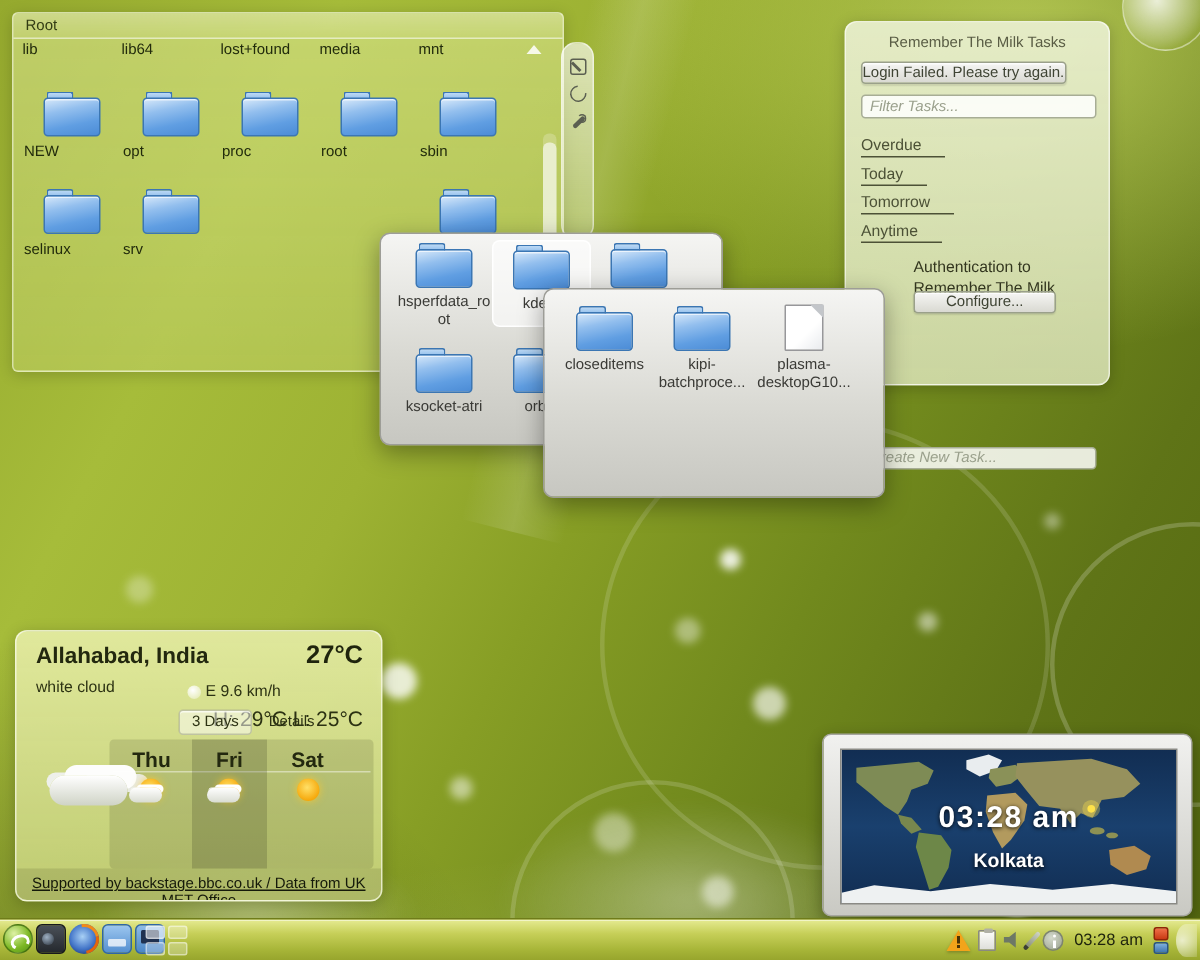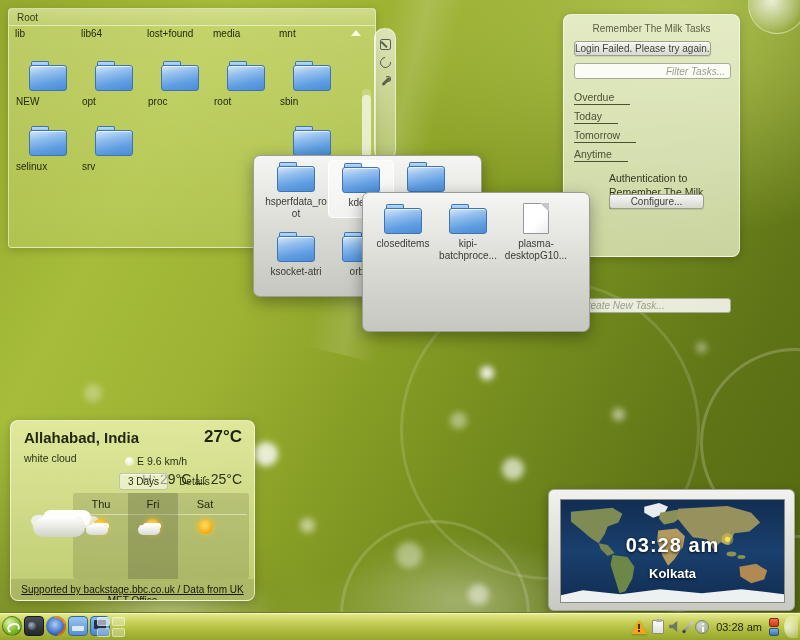--- a/index.html
+++ b/index.html
@@ -79,21 +79,21 @@
     background:linear-gradient(rgba(233,239,208,.92), rgba(215,224,178,.88));
     border:1px solid rgba(255,255,255,.6); border-radius:8px; box-shadow:0 2px 10px rgba(0,0,0,.2); }
   .rtm-title { margin-top:8px; text-align:center; font-size:10px; color:#5a5d45; }
   .btn { display:block; border:1px solid #9aa08a; border-radius:3px; font-size:10px; color:#3f4434;
     background:linear-gradient(#f6f6f4,#d9d9d2); box-shadow:inset 0 1px 0 rgba(255,255,255,.8), 0 1px 1px rgba(0,0,0,.1);
     text-align:center; line-height:13px; }
   .rtm-login { margin:7px 10px 0; height:15px; }
   .rtm-input { display:block; border:1px solid #a7ad95; border-radius:3px; background:rgba(255,255,255,.85);
     font-family:"Liberation Sans",sans-serif; font-size:10px; padding:0 5px; color:#444; }
   .rtm-input::placeholder { font-style:italic; color:#9aa08c; }
-  .rtm-filter { margin:7px 10px 0; width:157px; height:16px;text-align:right; }
+  .rtm-filter { margin:7px 10px 0; width:157px; height:16px; }
   .rtm-links { margin:12px 0 0 10px; }
   .rtm-link { display:block; margin-bottom:5px; font-size:10.5px; color:#4c5136; text-decoration:none; }
   .rtm-link span { display:inline-block; border-bottom:1px solid #4c5136; padding-right:16px; padding-bottom:1px; }
   .rtm-auth { margin:10px 0 0 45px; width:118px; font-size:10.5px; color:#33361f; line-height:1.3; }
   .rtm-config { position:absolute; left:45px; top:179px; width:95px; height:15px; }
   .rtm-newtask { position:absolute; left:10px; top:283px; width:157px; height:15px; }
 
   
   .weather { position:absolute; left:10px; top:420px; width:245px; height:181px; z-index:2;
     background:linear-gradient(rgba(229,236,165,.92), rgba(199,210,122,.88));
@@ -104,21 +104,21 @@
   .w-wind { position:absolute; left:126px; top:34px; font-size:10.5px; color:#2c3213; }
   .w-windic { position:absolute; left:114px; top:36px; width:9px; height:9px; border-radius:50%;
     background:radial-gradient(circle at 40% 35%, #fff, rgba(255,255,255,.2)); }
   .w-hilo { position:absolute; right:12px; top:50px; font-size:14px; color:#2c3213; }
   .w-tabs { position:absolute; left:108px; top:52px; display:flex; gap:2px; }
   .w-tab { font-size:10px; color:#2c3213; padding:2px 8px; border-radius:3px; border:1px solid transparent; }
   .w-tab.active { background:rgba(255,255,255,.5); border-color:rgba(0,0,0,.18); box-shadow:inset 0 1px 0 rgba(255,255,255,.7); }
   .w-band { position:absolute; left:62px; top:72px; width:176px; height:86px; background:rgba(70,76,40,.18); border-radius:3px; }
   .w-col { position:absolute; top:72px; width:50px; height:86px; text-align:center; }
   .w-col.today { background:rgba(55,60,30,.22); }
-  .w-day { margin-top:5px; font-size:11px; font-weight:normal; color:#23280f; }
+  .w-day { margin-top:5px; font-size:14px; font-weight:bold; color:#23280f; }
   .w-sep { position:absolute; left:64px; top:93px; width:172px; height:1px; background:rgba(255,255,255,.45); }
   .icon-sun { position:absolute; left:17px; top:26px; width:15px; height:15px; border-radius:50%;
     background:radial-gradient(circle at 45% 40%, #ffe067, #f6a90c 70%); box-shadow:0 0 6px rgba(255,200,40,.8); }
   .icon-cloudpuff { position:absolute; left:10px; top:32px; width:22px; height:10px; border-radius:8px;
     background:linear-gradient(#ffffff,#d9dcd2); box-shadow:3px -4px 0 -2px #fff, -2px -3px 0 -3px #f2f3ee; }
   .w-bigcloud { position:absolute; left:22px; top:96px; width:52px; height:20px; border-radius:12px;
     background:linear-gradient(#ffffff,#cfd3c6);
     box-shadow:8px -9px 0 -2px #fdfdfc, -6px -6px 0 -4px #eef0ea, 18px -5px 0 -4px #e8eae2; }
   .w-credit { position:absolute; left:0; right:0; top:163px; text-align:center; font-size:10px; color:#15190a;
     text-decoration:underline; }

